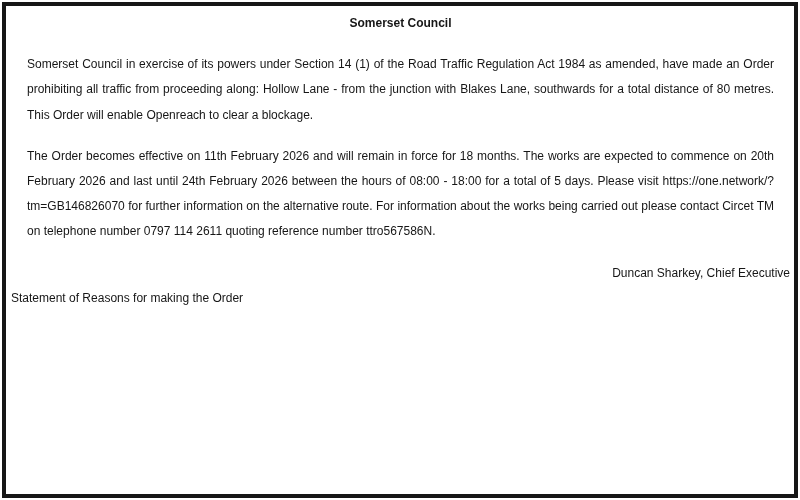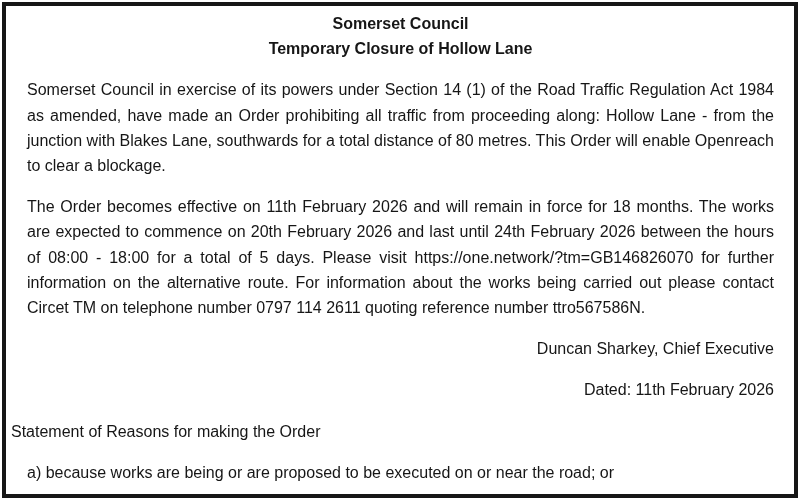--- a/index.html
+++ b/index.html
@@ -18,50 +18,47 @@
     position: absolute;
     top: 2px;
     left: 2px;
     right: 2px;
     bottom: 2px;
     border: 4px solid #161616;
     padding: 5px 4px 2px 5px;
     box-sizing: border-box;
     overflow: hidden;
     font-family: "Liberation Sans", "DejaVu Sans", sans-serif;
-    font-size: 16px;
+    font-size: 12px;
     line-height: 25.2px;
     color: #161616;
     background: #ffffff;
   }
   .hdr {
     text-align: center;
     font-weight: bold;
     margin: 0;
   }
   .para {
     text-align: justify;
     margin: 16px;
   }
   .sig {
     text-align: right;
-    margin: 16px;
+    margin: 0;
   }
   .statement {
     text-align: left;
     margin: 0;
   }
 </style>
 </head>
 <body>
 
 <div class="stage">
   <div class="notice">
     <p class="hdr">Somerset Council</p>
-    <p class="hdr">Temporary Closure of Hollow Lane</p>
     <p class="para">Somerset Council in exercise of its powers under Section 14 (1) of the Road Traffic Regulation Act 1984 as amended, have made an Order prohibiting all traffic from proceeding along: Hollow Lane - from the junction with Blakes Lane, southwards for a total distance of 80 metres. This Order will enable Openreach to clear a blockage.</p>
     <p class="para">The Order becomes effective on 11th February 2026 and will remain in force for 18 months. The works are expected to commence on 20th February 2026 and last until 24th February 2026 between the hours of 08:00 - 18:00 for a total of 5 days. Please visit https://one.network/?tm=GB146826070 for further information on the alternative route. For information about the works being carried out please contact Circet TM on telephone number 0797 114 2611 quoting reference number ttro567586N.</p>
     <p class="sig">Duncan Sharkey, Chief Executive</p>
-    <p class="sig">Dated: 11th February 2026</p>
     <p class="statement">Statement of Reasons for making the Order</p>
-    <p class="para">a) because works are being or are proposed to be executed on or near the road; or</p>
   </div>
 </div>
 
 </body></html>

